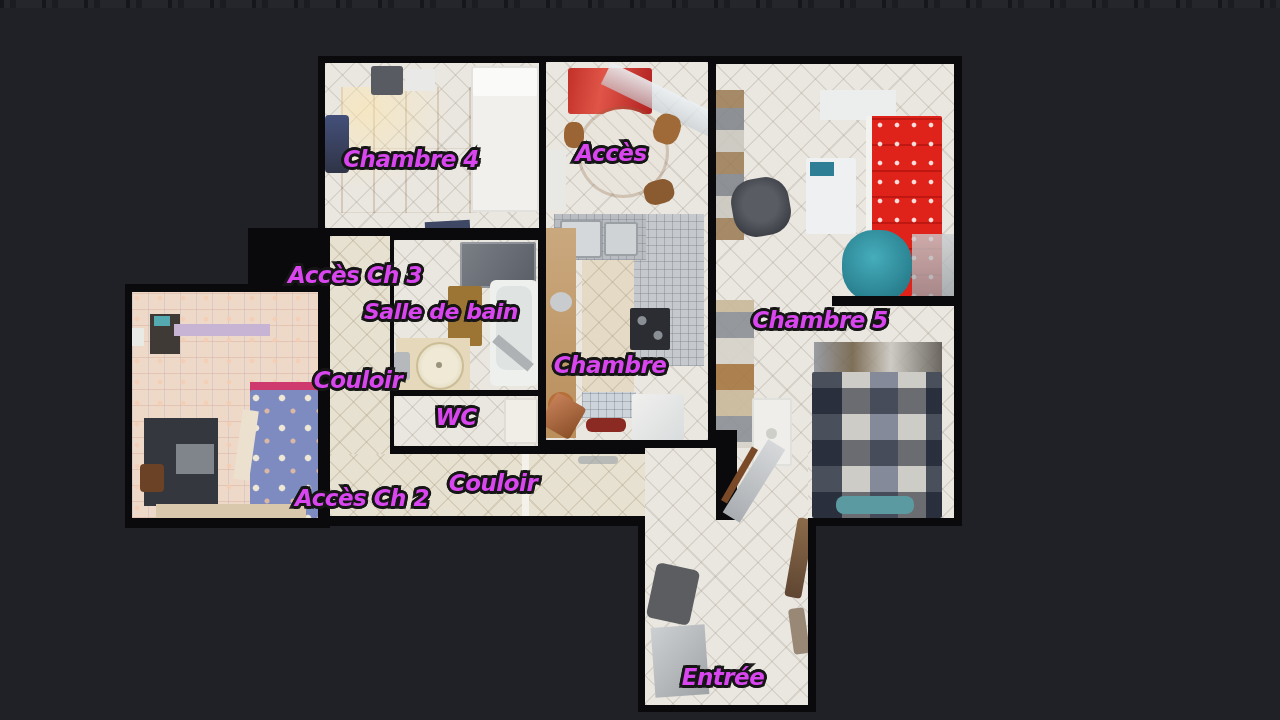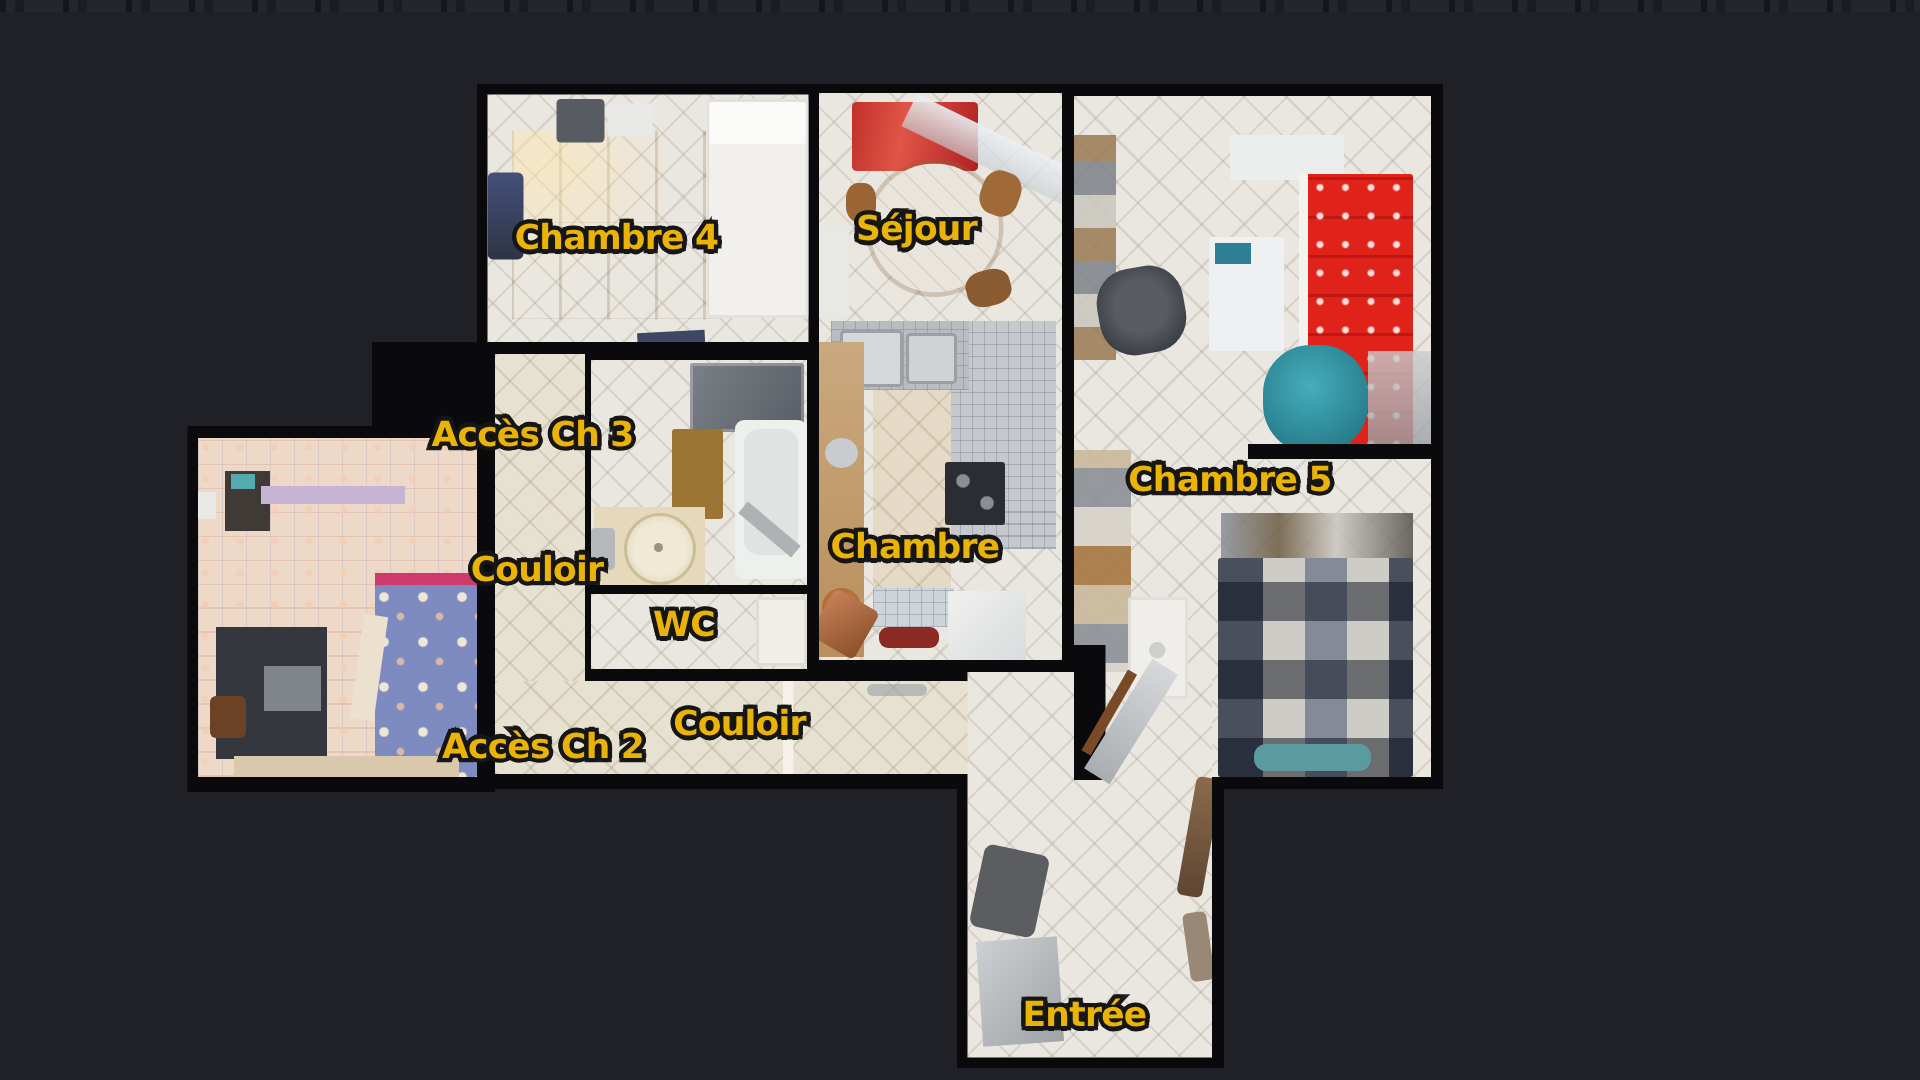--- a/index.html
+++ b/index.html
@@ -34,24 +34,24 @@
     background-size:17px 19px,auto;border-left:6px solid #f2f2ee;}
   .bed-plaid{background-image:
       repeating-linear-gradient(0deg,rgba(28,33,46,.55) 0 26px,rgba(255,255,255,.08) 26px 52px),
       repeating-linear-gradient(90deg,#3a414e 0 30px,#c9c8c2 30px 58px,#7a8090 58px 86px,#c9c8c2 86px 114px);}
   .bed-blue{background-color:var(--bed-blue,#7d8bc0);
     background-image:radial-gradient(circle at 6px 8px,rgba(246,236,214,.95) 0 2.6px,transparent 3.8px),
                      radial-gradient(circle at 17px 21px,rgba(236,190,160,.85) 0 2px,transparent 3px);
     background-size:26px 30px,26px 30px;}
   .beanbag{background:radial-gradient(circle at 45% 38%,#46adbb,var(--accent-teal,#257a89) 80%);border-radius:45%;}
   .lbl{position:absolute;transform:translate(-50%,-50%);white-space:nowrap;z-index:60;
-    color:#eab308;font-weight:bold;font-size:23px;letter-spacing:-.5px;
+    color:#d946ef;font-weight:bold;font-size:23px;letter-spacing:-.5px;
     -webkit-text-stroke:5.5px rgba(22,22,22,.95);paint-order:stroke fill;
     text-shadow:2px 2px 0 #161616,-2px 2px 0 #161616,2px -2px 0 #161616,-2px -2px 0 #161616,
-                0 3px 0 #161616,0 -3px 0 #161616,3px 0 0 #161616,-3px 0 0 #161616;}
+                0 3px 0 #161616,0 -3px 0 #161616,3px 0 0 #161616,-3px 0 0 #161616;font-style:italic;}
 </style>
 </head>
 <body>
 
 <div class="stage">
 
   <div class="top-artifact"></div>
 
   <div class="wall" style="left:318px;top:56px;width:644px;height:470px;"></div>
   <div class="wall" style="left:125px;top:284px;width:205px;height:244px;"></div>
@@ -152,22 +152,23 @@
   </div>
 
   <div class="wall" style="left:716px;top:430px;width:21px;height:90px;"></div>
 
   <div class="f" style="left:752px;top:398px;width:40px;height:68px;background:#efeeea;border-radius:2px;box-shadow:inset 0 0 0 2px rgba(0,0,0,.06);z-index:20;"></div>
   <div class="f" style="left:766px;top:428px;width:11px;height:11px;border-radius:50%;background:#cfcfc9;z-index:21;"></div>
   <div class="f" style="left:744px;top:438px;width:20px;height:86px;background:linear-gradient(#d6d8da,#a9adb1);transform:rotate(32deg);z-index:21;"></div>
   <div class="f" style="left:736px;top:444px;width:7px;height:62px;background:#7a4a28;transform:rotate(30deg);z-index:22;"></div>
 
   <div class="lbl" style="left:411px;top:159px;">Chambre 4</div>
-  <div class="lbl" style="left:611px;top:153px;">Séjour</div>
-  <div class="lbl" style="left:355px;top:290px;text-align:right;">Accès Ch 3</div>
+  <div class="lbl" style="left:611px;top:153px;">Accès</div>
+  <div class="lbl" style="left:355px;top:275px;text-align:right;">Accès Ch 3</div>
+  <div class="lbl" style="left:441px;top:311px;font-size:22px;">Salle de bain</div>
   <div class="lbl" style="left:358px;top:380px;">Couloir</div>
   <div class="lbl" style="left:456px;top:417px;">WC</div>
   <div class="lbl" style="left:610px;top:365px;">Chambre</div>
   <div class="lbl" style="left:820px;top:320px;text-align:center;">Chambre 5</div>
   <div class="lbl" style="left:362px;top:498px;">Accès Ch 2</div>
   <div class="lbl" style="left:493px;top:483px;">Couloir</div>
   <div class="lbl" style="left:723px;top:677px;text-align:center;">Entrée</div>
 
 </div>
 

